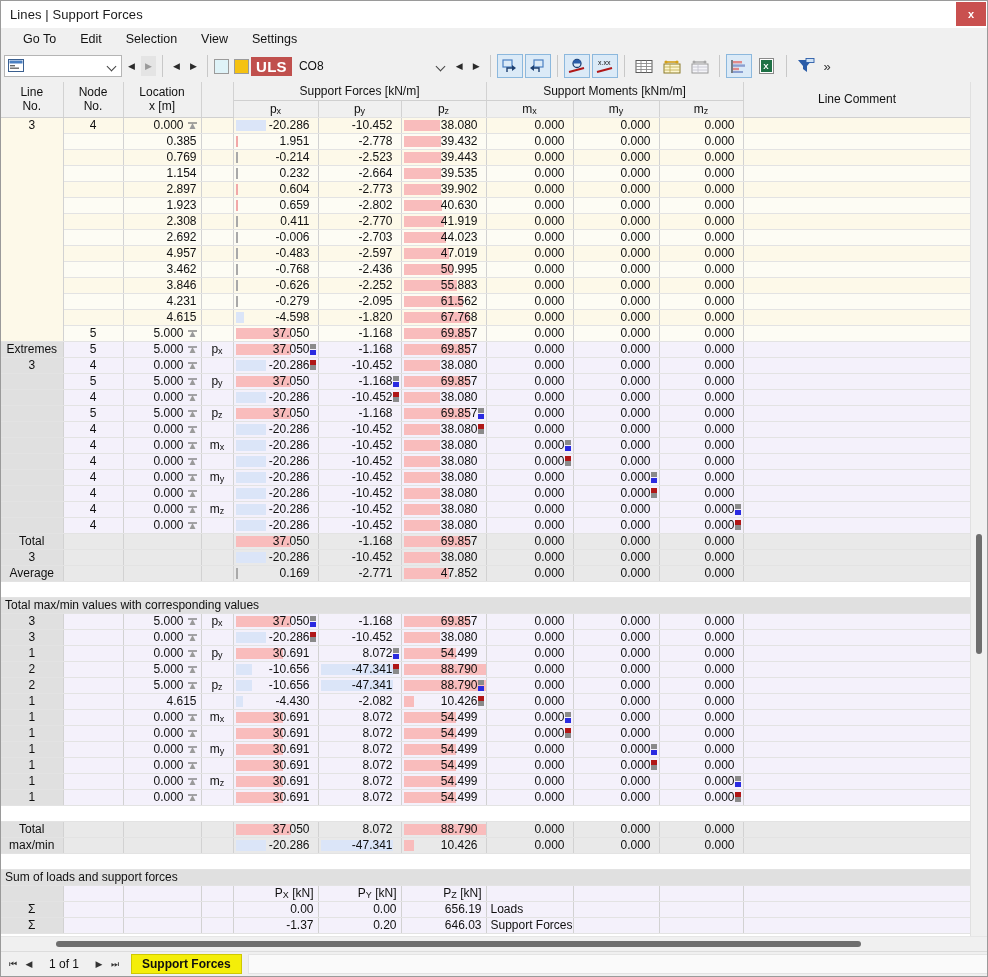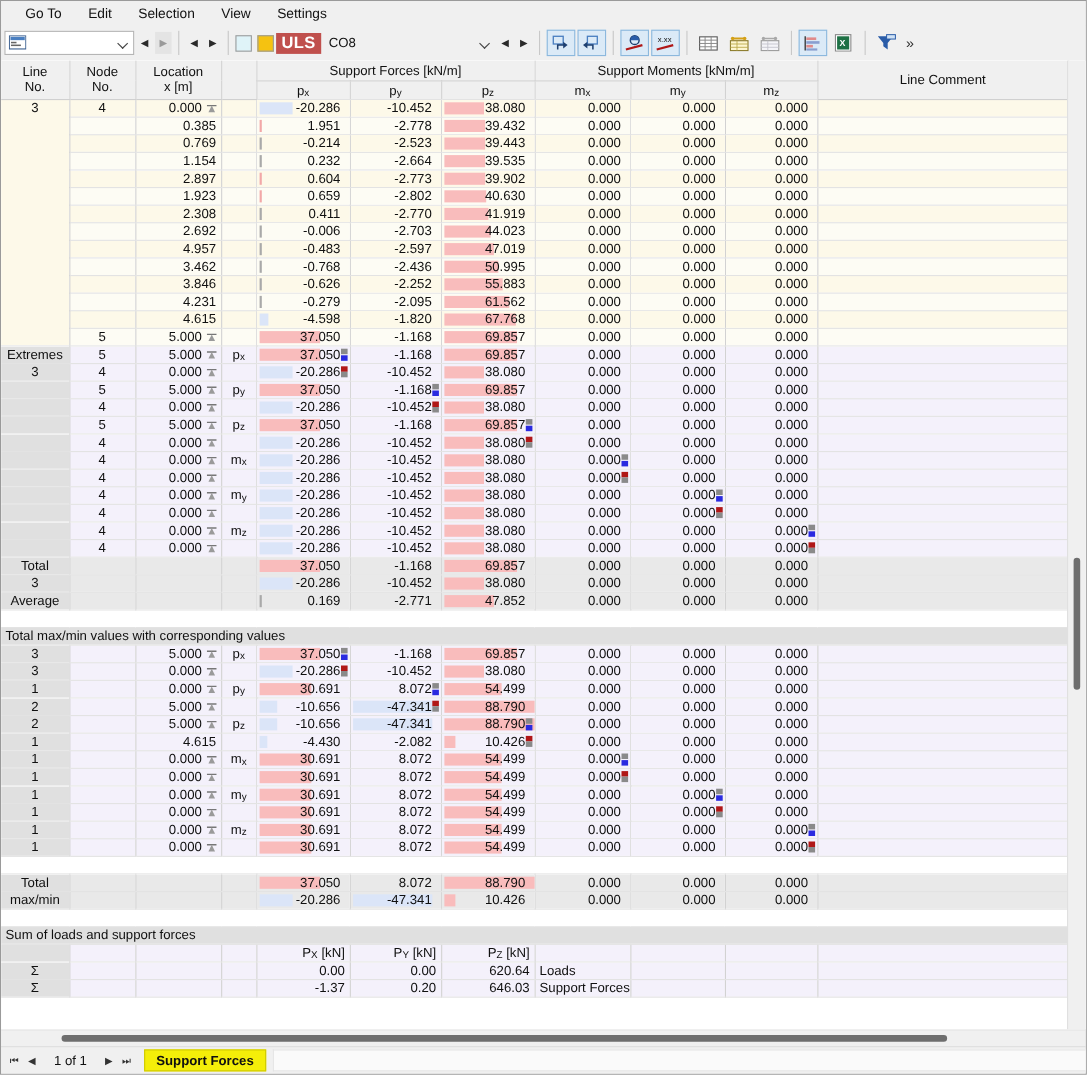--- a/index.html
+++ b/index.html
@@ -152,20 +152,26 @@
     font-weight:bold;margin-left:8px;cursor:pointer;
   }
   .statusfill{flex:1;height:20px;background:#fafafa;border:1px solid #e4e4e4;
     border-right:none;margin-left:6px;box-sizing:border-box;}
 </style>
 </head>
 <body>
 
 <div class="window">
 
+  <div class="titlebar">
+    <span class="caption">Lines | Support Forces</span>
+    <div class="closebtn">
+      <span>x</span>
+    </div>
+  </div>
 
   <div class="menubar">
     <span class="mi">Go To</span>
     <span class="mi">Edit</span>
     <span class="mi">Selection</span>
     <span class="mi">View</span>
     <span class="mi">Settings</span>
   </div>
 
   <div class="toolbar">
@@ -1707,21 +1713,21 @@
             <td></td>
             <td></td>
           </tr>
           <tr class="sum">
             <td class="rowhead">Σ</td>
             <td></td>
             <td></td>
             <td></td>
             <td class="num">0.00</td>
             <td class="num">0.00</td>
-            <td class="num">620.64</td>
+            <td class="num">656.19</td>
             <td class="lft">Loads</td>
             <td></td>
             <td></td>
             <td></td>
           </tr>
           <tr class="sum">
             <td class="rowhead">Σ</td>
             <td></td>
             <td></td>
             <td></td>

